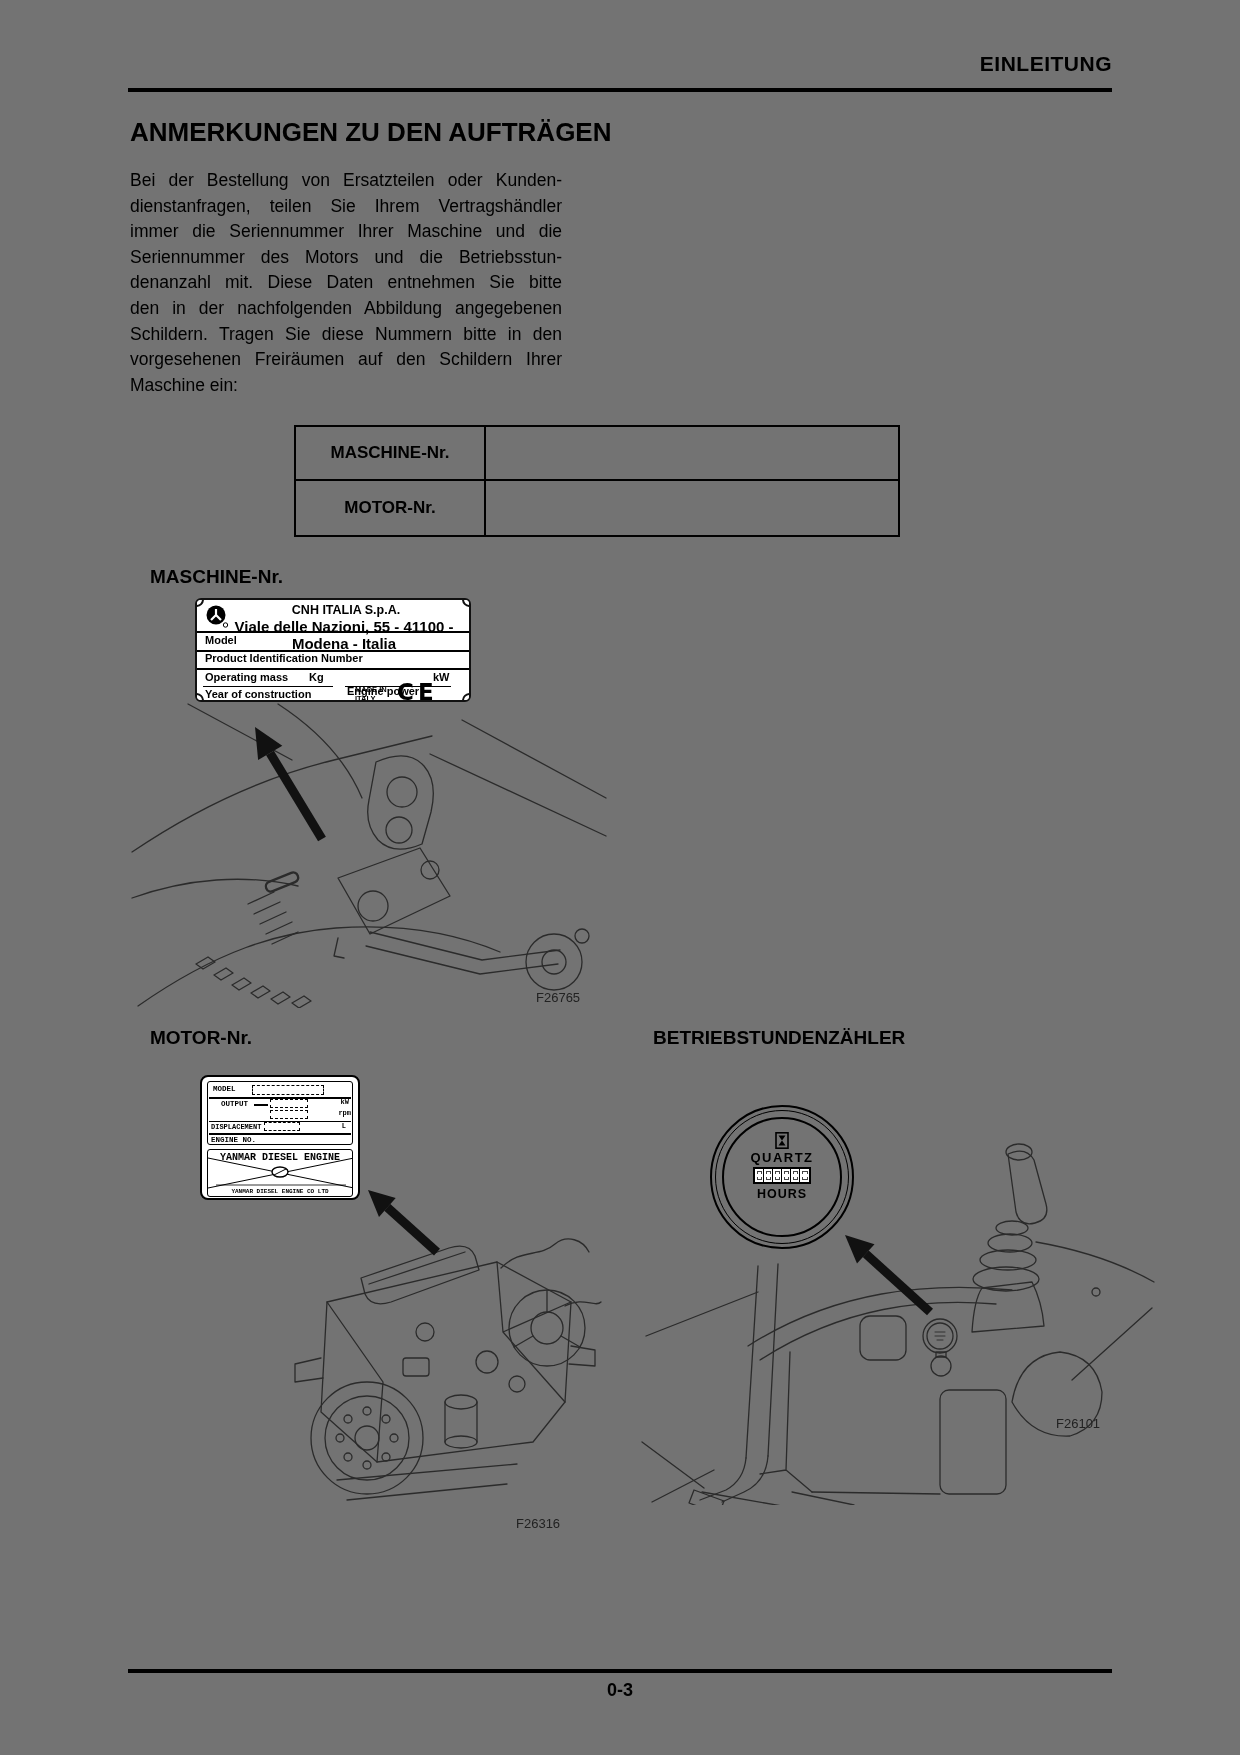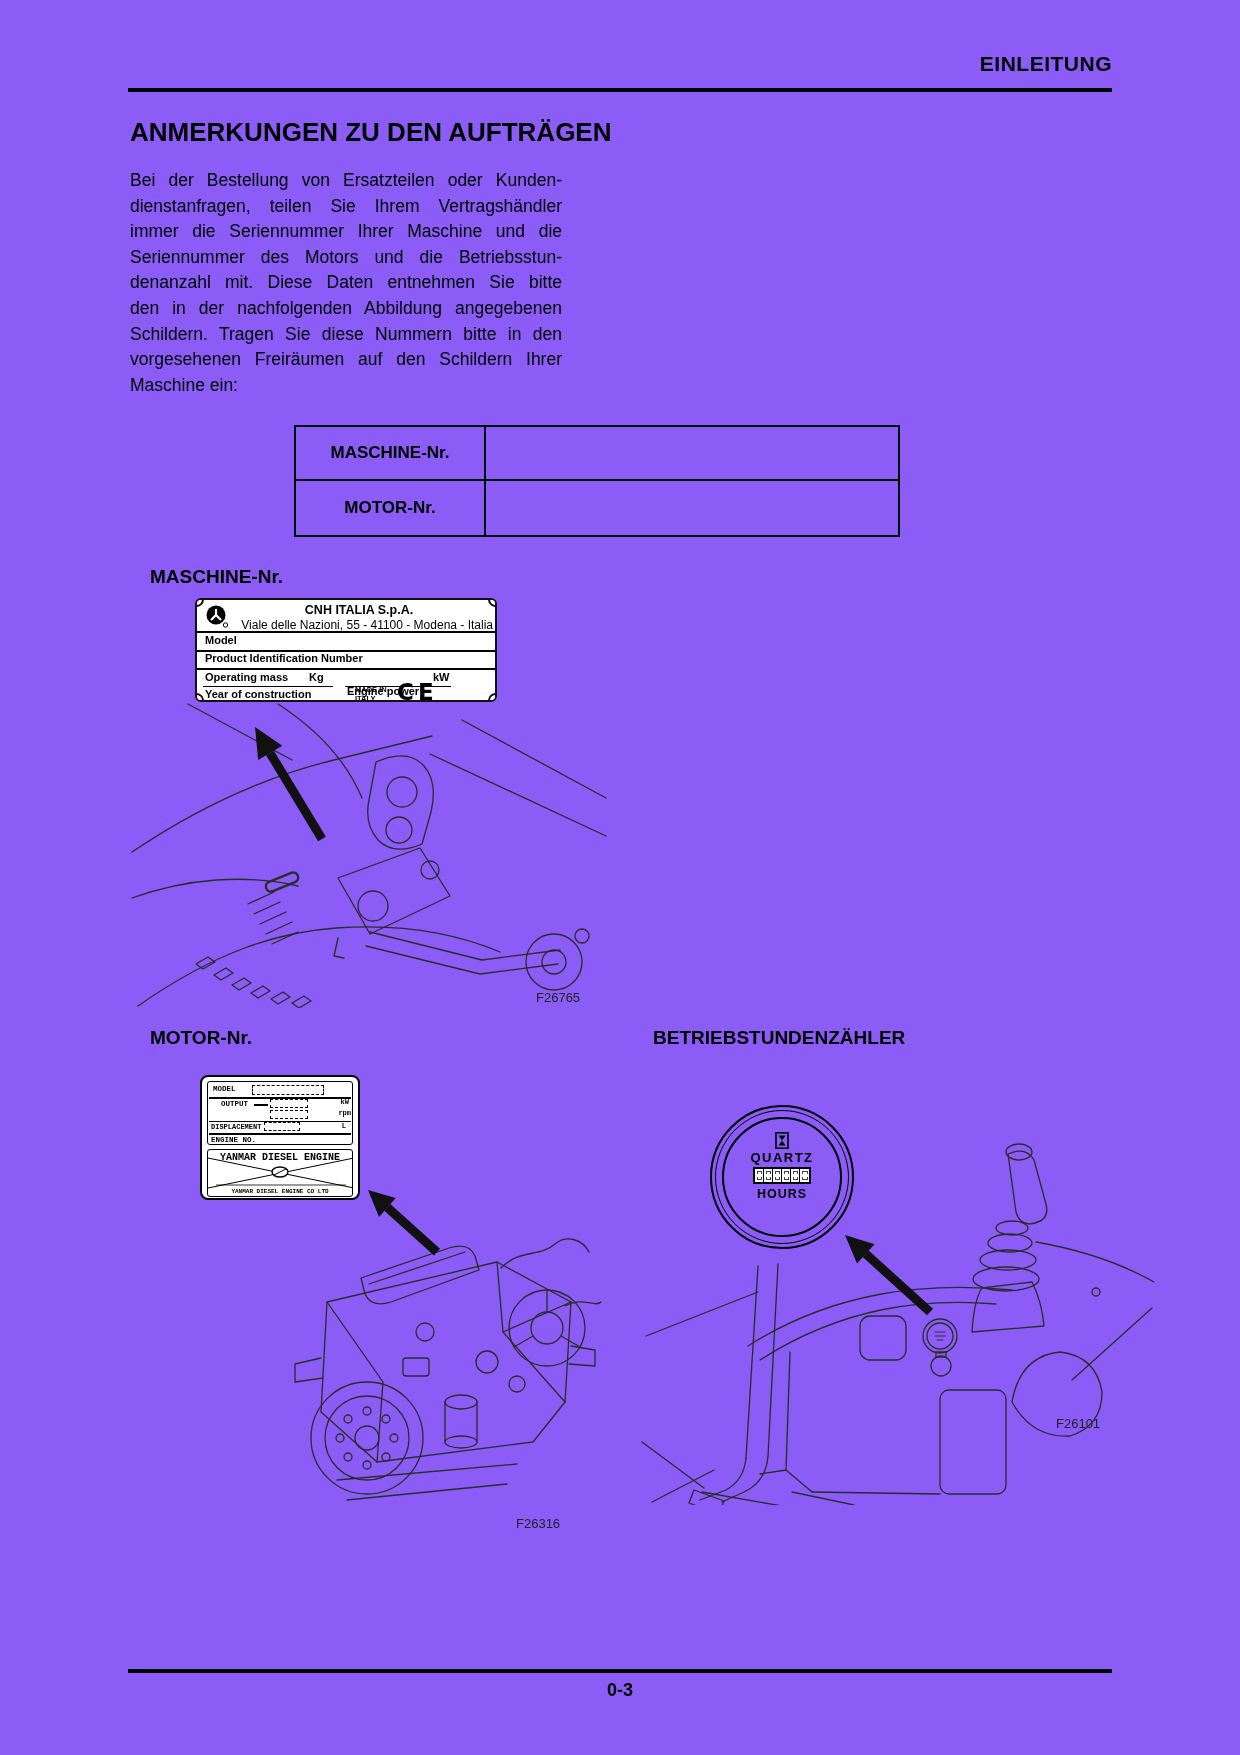--- a/index.html
+++ b/index.html
@@ -1,17 +1,17 @@
 <!DOCTYPE html>
 <html><head>
 <meta charset="utf-8">
 <style>
   * { box-sizing: border-box; }
   html,body { margin:0; padding:0; background:#ffffff; }
-  .page { position:relative; width:1240px; height:1755px; background:#8b5cf6;
+  .page { position:relative; width:1240px; height:1755px; background:#737373;
           font-family:"Liberation Sans", sans-serif; color:#000; overflow:hidden;padding-left:37px; }
   .abs { position:absolute; }
 
   
   .rule { position:absolute; left:128px; width:984px; height:4px; background:#000; }
 
   
   .hdr { right:128px; top:52px; font-size:21px; font-weight:bold; letter-spacing:.5px; }
   .pagenum { left:128px; top:1680px; width:984px; text-align:center; font-size:18px; font-weight:bold; }
 
@@ -26,25 +26,25 @@
   .st-row { display:flex; height:54px; }
   .st-row.top { border-bottom:2px solid #000; }
   .st-label { width:190px; border-right:2px solid #000; display:flex; align-items:center;
               justify-content:center; font-weight:bold; font-size:17px; }
   .st-value { flex:1; }
 
   .sec-label { font-size:19px; font-weight:bold; }
   .fig-code { font-size:13px; color:#222; }
 
   
-  .mplate { left:195px; top:598px; width:302px; height:104px; border:2px solid #111;
+  .mplate { left:195px; top:598px; width:276px; height:104px; border:2px solid #111;
             border-radius:6px; overflow:hidden; background:#fff; }
   .notch { position:absolute; width:15px; height:15px; border:2px solid #111; border-radius:50%; background:#fff; }
   .mp-company { position:absolute; left:30px; right:4px; top:3px; text-align:center; font-size:12.5px; font-weight:bold; }
-  .mp-address { position:absolute; left:24px; right:2px; top:18px; text-align:right; font-size:12px; font-weight:normal; }
+  .mp-address { position:absolute; left:24px; right:2px; top:18px; text-align:center; font-size:15px; font-weight:bold; }
   .mp-field { position:absolute; font-size:11px; font-weight:bold; }
   .hline { position:absolute; background:#000; height:1.5px; }
 
   
   .eplate { left:200px; top:1075px; width:160px; height:125px; border:2px solid #000;
             border-radius:8px; background:#fff; }
   .ep-box { position:absolute; left:5px; right:5px; border:1.5px solid #000; border-radius:3px; }
   .ep-top { top:4px; height:64px; }
   .ep-bot { top:72px; height:48px; overflow:hidden; }
   .ep-txt { position:absolute; font-family:"Liberation Mono", monospace; font-weight:bold; font-size:7.5px; white-space:nowrap; }

